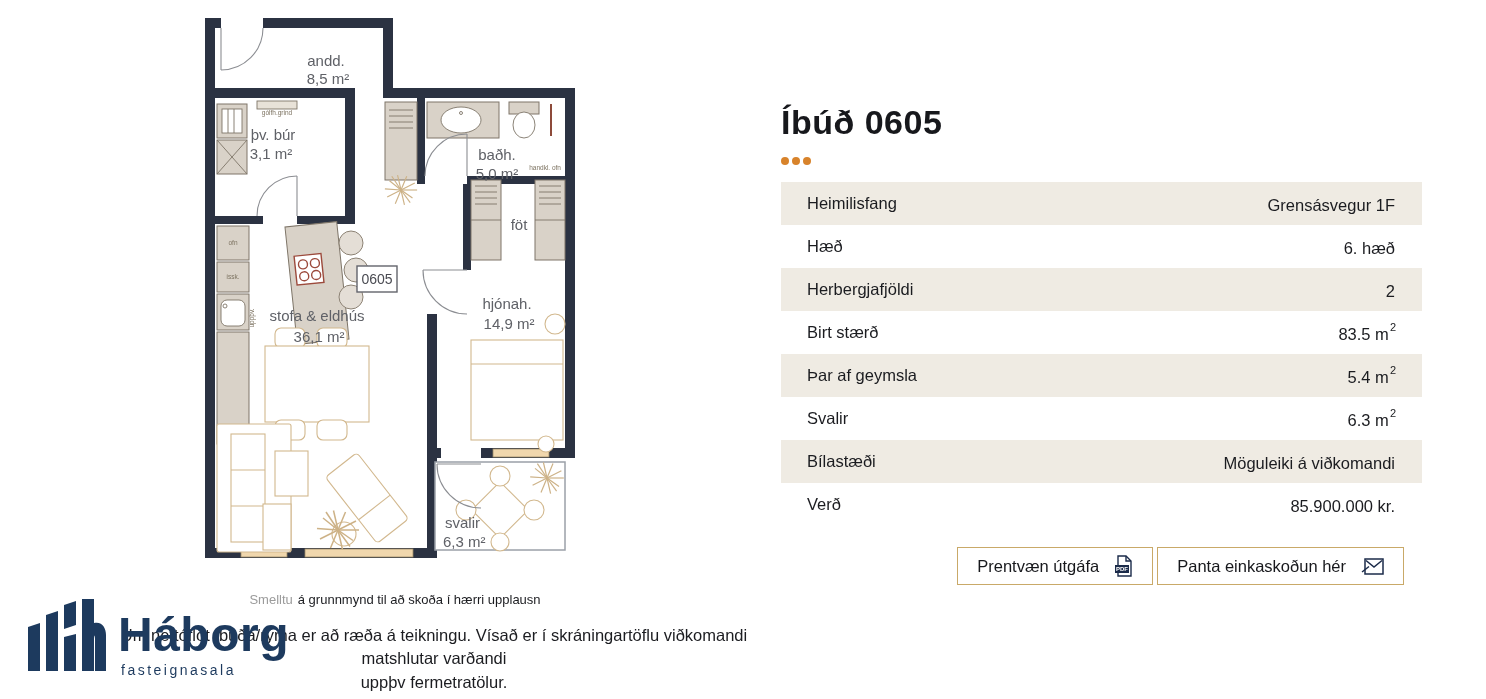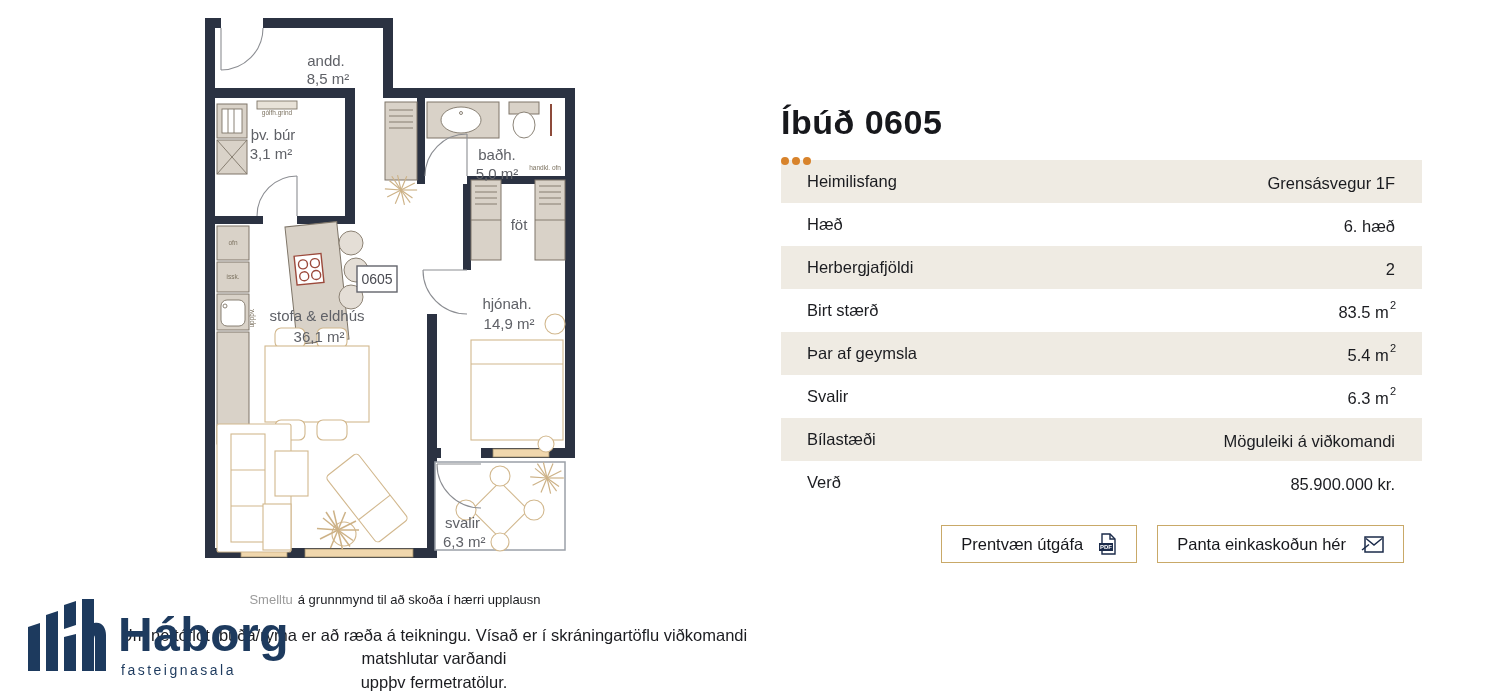--- a/index.html
+++ b/index.html
@@ -25,27 +25,27 @@
   .logo{position:absolute;left:26px;top:597px;display:flex;align-items:flex-start;z-index:5;}
   .logo-text{margin-left:10px;padding-top:14px;}
   .logo-name{font-size:48px;font-weight:bold;color:#1d3a5e;line-height:1;letter-spacing:.5px;}
   .logo-tagline{font-size:14px;font-weight:normal;color:#1d3a5e;letter-spacing:2.5px;margin-top:3px;padding-left:3px;}
 
   
   .details{position:absolute;left:781px;top:104px;width:641px;}
   .page-title{font-size:34px;font-weight:600;letter-spacing:.5px;color:#17181c;line-height:1.1;margin:0;}
   .dots{margin-top:10px;height:9px;}
   .dot{display:inline-block;width:8px;height:8px;border-radius:50%;background:#d8832b;margin-right:3px;}
-  .info-table{}
+  .info-table{margin-top:22px;}
   .info-row{display:flex;justify-content:space-between;align-items:center;height:43px;
     padding:0 26px;font-size:16.5px;}
   .info-row:nth-child(odd){background:#efebe3;}
   .info-row .cell-value{text-align:right;}
   .cell-value sup{font-size:11px;position:relative;top:-2px;margin-left:1px;}
-  .actions{margin-top:21px;display:flex;justify-content:flex-end;gap:20px;padding-right:18px;}
+  .actions{margin-top:21px;display:flex;justify-content:flex-end;gap:4px;padding-right:18px;}
   .btn{display:flex;align-items:center;gap:15px;height:38px;padding:0 19px;background:#fff;
     border:1px solid #c9a968;font-size:16.5px;color:#17181c;font-family:"Liberation Sans",sans-serif;cursor:pointer;}
   .btn svg{display:block;}
 </style>
 </head>
 <body>
 
 <div class="plan-wrap">
 <svg width="375" height="562" viewBox="0 0 375 562">
   <defs>

